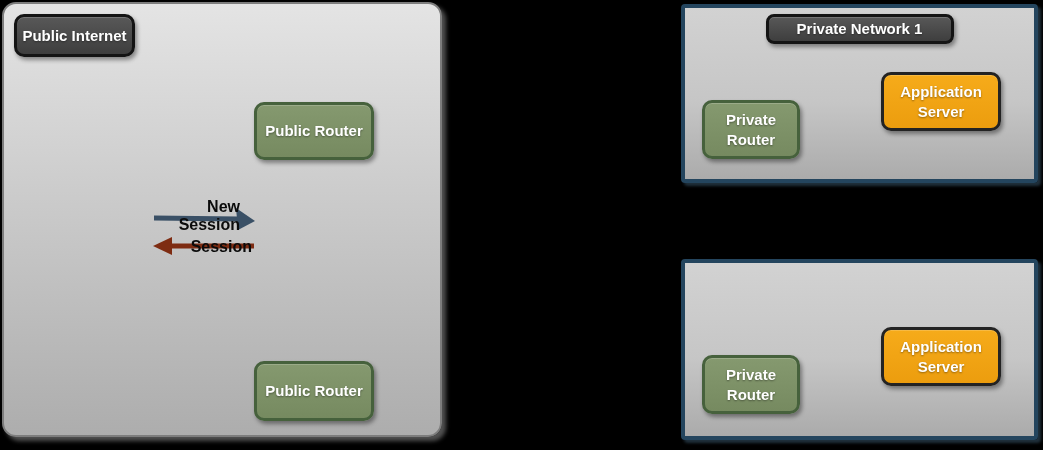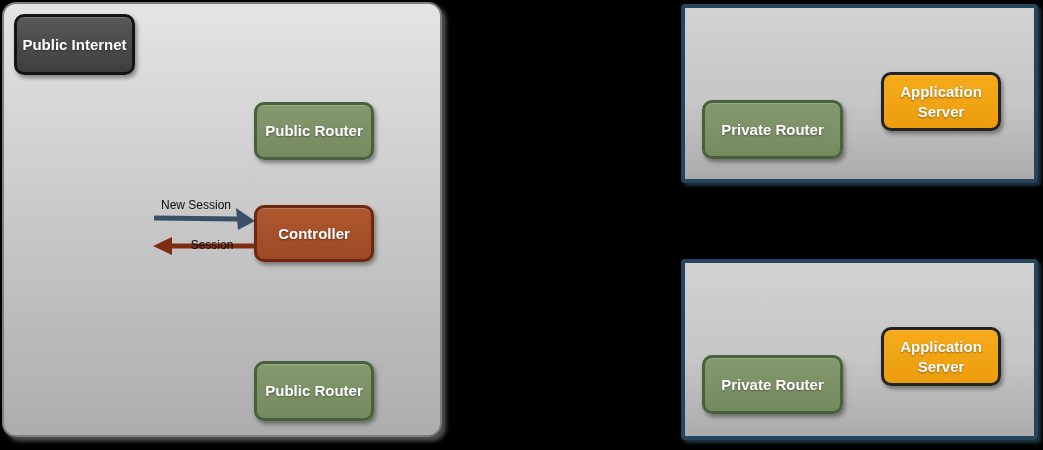--- a/index.html
+++ b/index.html
@@ -67,89 +67,89 @@
   .node-rust {
     background: linear-gradient(180deg, #ae572f, #9e4a25);
     border: 3px solid #6e2711;
   }
   .node-amber {
     background: linear-gradient(180deg, #f6ab1a, #ec9d0e);
     border: 3px solid #232323;
   }
 
   
-  .pub-internet-label { left: 10px; top: 10px; width: 121px; height: 61px; }
+  .pub-internet-label { left: 10px; top: 10px; width: 121px; height: 43px; }
   .pub-router-top     { left: 250px; top: 70px; width: 120px; height: 58px; }
   .sdk-app            { left: 29px; top: 201px; width: 122px; height: 59px; }
   .controller         { left: 250px; top: 201px; width: 120px; height: 57px; }
   .pub-router-bottom  { left: 250px; top: 329px; width: 120px; height: 60px; }
 
   
   .panel-title {
     left: 0; right: 0;
     margin: 0 auto;
     top: 6px;
     width: 188px; height: 30px;
     border-radius: 8px;
     border-width: 3px;
     font-size: 15px;
   }
-  .priv-router { left: 17px;  top: 64px; width: 141px; height: 59px; }
+  .priv-router { left: 17px;  top: 64px; width: 98px; height: 59px; }
   .app-server  { left: 196px; top: 64px; width: 120px; height: 59px; }
 
   
   .arrows-overlay {
     position: absolute;
     left: 0; top: 0;
     width: 440px; height: 435px;
     pointer-events: none;
   }
   .arrow-label {
     position: absolute;
     color: #0b0b0b;
-    font-weight: normal;
-    font-size: 12px;
-    text-align: center;
+    font-weight: bold;
+    font-size: 16px;
+    text-align: right;
   }
   .label-new-session { left: 148px; top: 194px; width: 88px; }
   .label-session     { left: 168px; top: 234px; width: 80px; }
 </style>
 </head>
 <body>
 
 <div class="stage">
 
   <div class="pub-container">
 
     <div class="node node-dark pub-internet-label">Public Internet</div>
 
     <div class="node node-green pub-router-top">Public Router</div>
 
 
-    <div class="node node-rust controller">Controller</div>
 
     <div class="node node-green pub-router-bottom">Public Router</div>
 
     <svg class="arrows-overlay" viewBox="0 0 440 435">
       <g>
         <line x1="150" y1="214" x2="234" y2="215" stroke="#3a5066" stroke-width="5"></line>
         <polygon points="232,204 251,217 234,226" fill="#3a5066"></polygon>
       </g>
       <g>
         <line x1="250" y1="242" x2="167" y2="242" stroke="#7e2c12" stroke-width="5"></line>
         <polygon points="168,233 149,242 168,251" fill="#7e2c12"></polygon>
       </g>
     </svg>
 
     <div class="arrow-label label-new-session">New Session</div>
 
     <div class="arrow-label label-session">Session</div>
   </div>
 
   <div class="panel panel-1">
+    <div class="node node-dark panel-title">Private Network 1</div>
     <div class="node node-green priv-router">Private Router</div>
     <div class="node node-amber app-server">Application Server</div>
   </div>
 
   <div class="panel panel-2">
     <div class="node node-green priv-router">Private Router</div>
     <div class="node node-amber app-server">Application Server</div>
   </div>
 
 </div>

